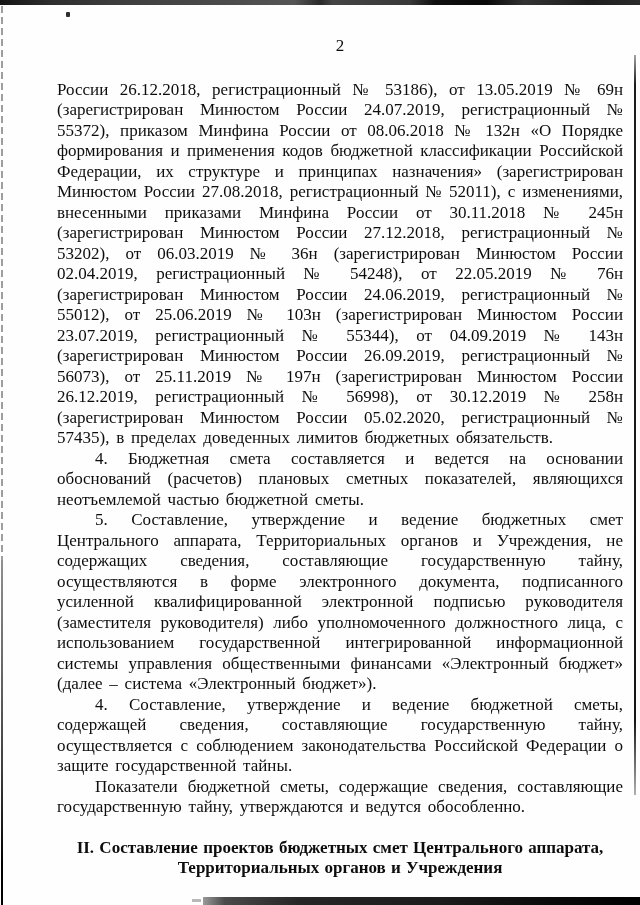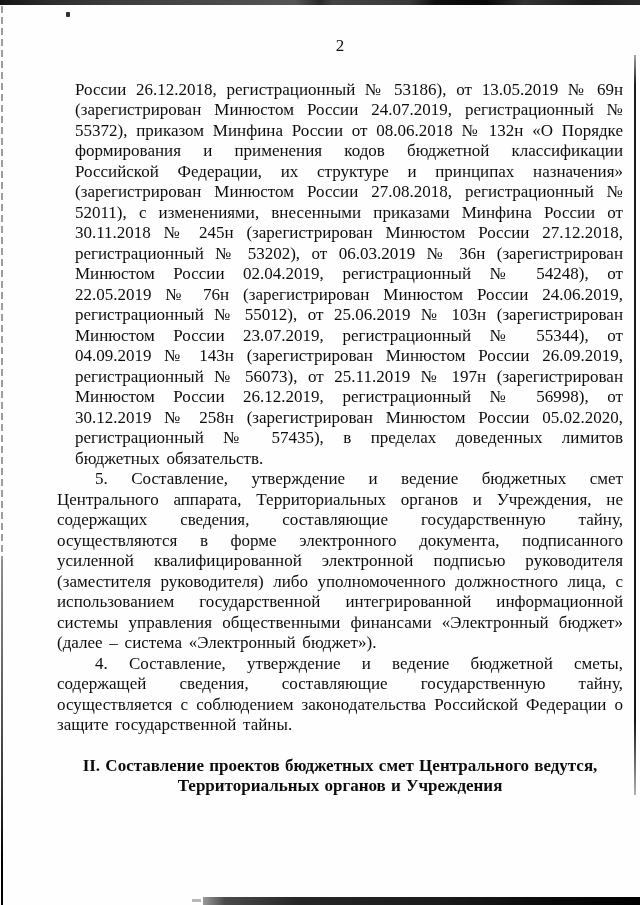--- a/index.html
+++ b/index.html
@@ -56,21 +56,21 @@
     font-size: 17px; line-height: 20.5px;
     text-align: justify;
     word-spacing: 2.5px;
   }
   .page-number {
     text-align: center;
     word-spacing: normal;
     margin: 0 0 23px 0;
   }
   p.para { margin: 0; text-indent: 38px; }
-  p.para.no-indent { text-indent: 0; margin-left: 18px; }
+  p.para.no-indent { text-indent: 0; }
   .section-heading {
     margin: 20px 0 20px 0;
     font-weight: bold;
     text-align: center;
     word-spacing: 1px;
   }
   .section-heading .h-line { white-space: nowrap; }
 </style>
 </head>
 <body>
@@ -84,26 +84,28 @@
   <div class="scan-right-line"></div>
   <div class="scan-bottom-tick"></div>
   <div class="scan-bottom-bar"></div>
 
   <div class="content">
 
     <p class="page-number">2</p>
 
     <p class="para no-indent">России 26.12.2018, регистрационный № 53186), от 13.05.2019 № 69н (зарегистрирован Минюстом России 24.07.2019, регистрационный № 55372), приказом Минфина России от 08.06.2018 № 132н «О Порядке формирования и применения кодов бюджетной классификации Российской Федерации, их структуре и принципах назначения» (зарегистрирован Минюстом России 27.08.2018, регистрационный № 52011), с изменениями, внесенными приказами Минфина России от 30.11.2018 № 245н (зарегистрирован Минюстом России 27.12.2018, регистрационный № 53202), от 06.03.2019 № 36н (зарегистрирован Минюстом России 02.04.2019, регистрационный № 54248), от 22.05.2019 № 76н (зарегистрирован Минюстом России 24.06.2019, регистрационный № 55012), от 25.06.2019 № 103н (зарегистрирован Минюстом России 23.07.2019, регистрационный № 55344), от 04.09.2019 № 143н (зарегистрирован Минюстом России 26.09.2019, регистрационный № 56073), от 25.11.2019 № 197н (зарегистрирован Минюстом России 26.12.2019, регистрационный № 56998), от 30.12.2019 № 258н (зарегистрирован Минюстом России 05.02.2020, регистрационный № 57435), в пределах доведенных лимитов бюджетных обязательств.</p>
 
+    <p class="para">4. Бюджетная смета составляется и ведется на основании обоснований (расчетов) плановых сметных показателей, являющихся неотъемлемой частью бюджетной сметы.</p>
 
 
     <p class="para">5. Составление, утверждение и ведение бюджетных смет Центрального аппарата, Территориальных органов и Учреждения, не содержащих сведения, составляющие государственную тайну, осуществляются в форме электронного документа, подписанного усиленной квалифицированной электронной подписью руководителя (заместителя руководителя) либо уполномоченного должностного лица, с использованием государственной интегрированной информационной системы управления общественными финансами «Электронный бюджет» (далее – система «Электронный бюджет»).</p>
 
     <p class="para">4. Составление, утверждение и ведение бюджетной сметы, содержащей сведения, составляющие государственную тайну, осуществляется с соблюдением законодательства Российской Федерации о защите государственной тайны.</p>
 
+    <p class="para">Показатели бюджетной сметы, содержащие сведения, составляющие государственную тайну, утверждаются и ведутся обособленно.</p>
 
     <div class="section-heading">
-      <div class="h-line">II. Составление проектов бюджетных смет Центрального ведутся,</div>
+      <div class="h-line">II. Составление проектов бюджетных смет Центрального аппарата,</div>
       <div class="h-line">Территориальных органов и Учреждения</div>
     </div>
 
   </div>
 </div>
 
 </body></html>

